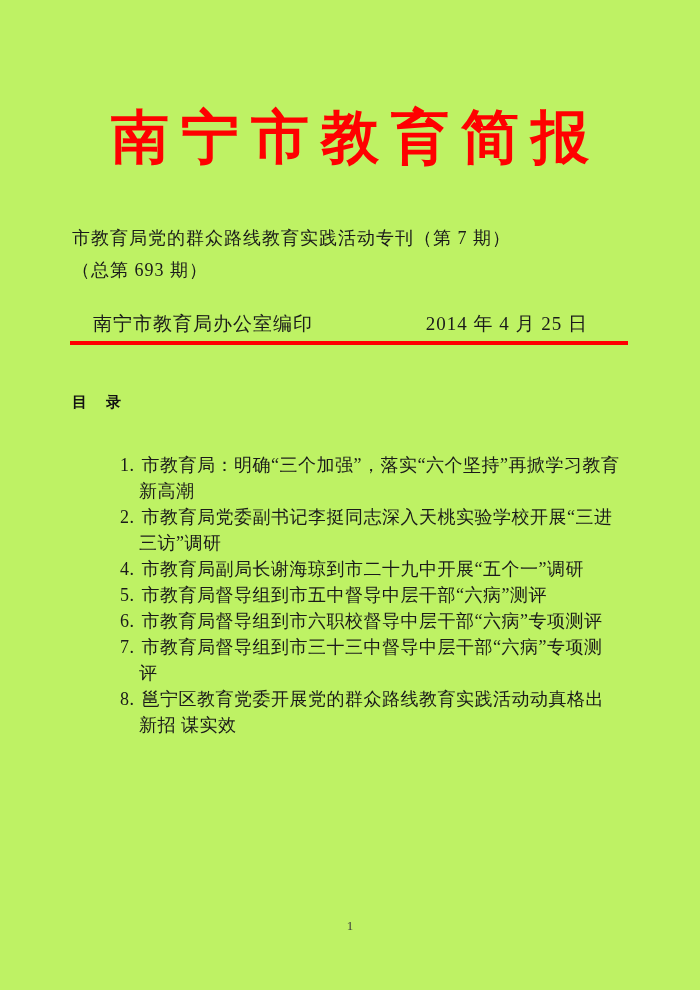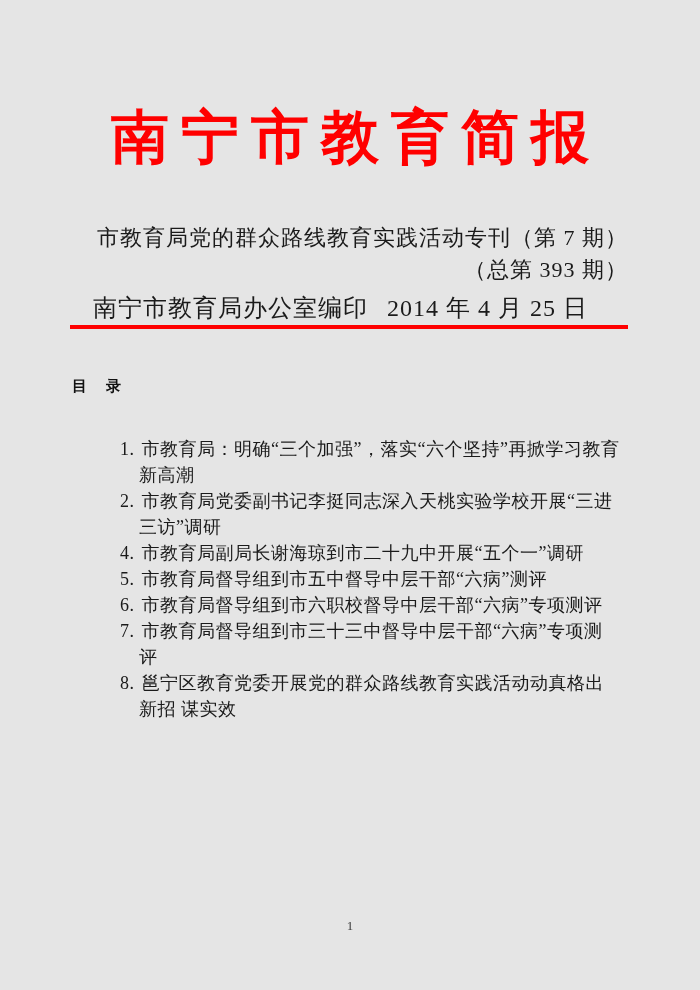--- a/index.html
+++ b/index.html
@@ -6,49 +6,49 @@
   html, body { background: #ffffff; }
   body {
     width: 700px;
     font-family: "Liberation Serif", "DejaVu Serif", serif;
     color: #111111;
   }
   .page {
     position: relative;
     width: 700px;
     height: 990px;
-    background: #e5e5e5;
+    background: #bef264;
     padding: 0 72px;
     overflow: hidden;
   }
   .masthead {
     margin-top: 102px;
     text-align: center;
     font-size: 58px;
     line-height: 72px;
     font-weight: bold;
     color: #ff0000;
     letter-spacing: 12px;
     padding-left: 12px; 
     white-space: nowrap;
   }
   .subtitle {
-    text-align: right;
-    font-size: 22px;
+    text-align: left;
+    font-size: 18px;
     line-height: 32px;
     letter-spacing: 1px;
     color: #1a1a1a;
   }
   .subtitle.first { margin-top: 48px; }
   .pub-row {
-    margin-top: 10px;
+    margin-top: 26px;
     display: flex;
     justify-content: space-between;
     align-items: flex-end;
-    font-size: 24px;
+    font-size: 19px;
     line-height: 24px;
     letter-spacing: 1px;
     color: #1a1a1a;
   }
   .pub-row .publisher { margin-left: 21px; }
   .pub-row .pub-date  { margin-right: 40px; }
   .red-rule {
     margin-top: 5px;
     height: 4px;
     width: 558px;
@@ -91,21 +91,21 @@
 </style>
 </head>
 <body>
 
 <div class="page">
 
   <div class="masthead">南宁市教育简报</div>
 
   <div class="subtitle first">市教育局党的群众路线教育实践活动专刊（第 7 期）</div>
 
-  <div class="subtitle">（总第 393 期）</div>
+  <div class="subtitle">（总第 693 期）</div>
 
   <div class="pub-row">
     <span class="publisher">南宁市教育局办公室编印</span>
     <span class="pub-date">2014 年 4 月 25 日</span>
   </div>
 
   <div class="red-rule"></div>
 
   <div class="toc-heading">目　录</div>
 

